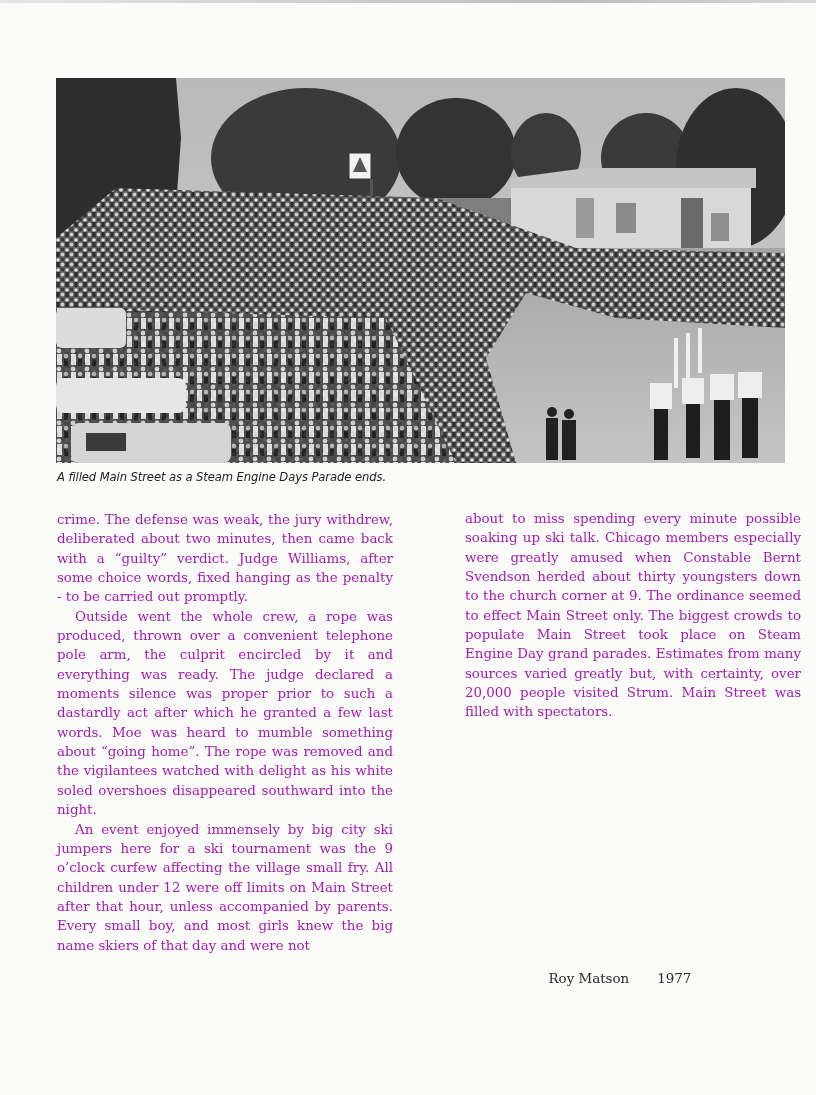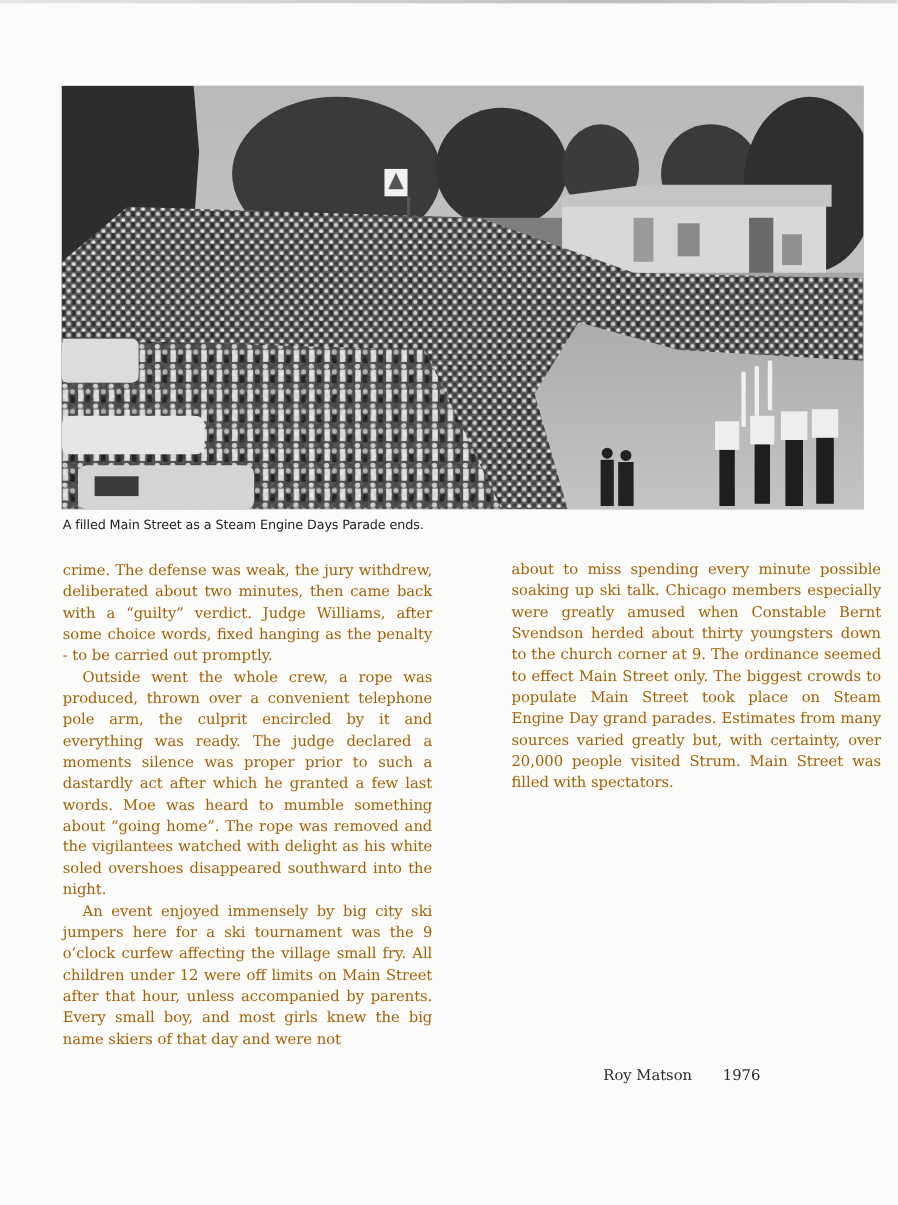--- a/index.html
+++ b/index.html
@@ -11,26 +11,26 @@
   }
   .topedge { position:absolute; left:0; top:0; width:816px; height:3px;
     background:linear-gradient(90deg,#e6e6e6,#cfcfcf 40%,#bdbdbd 70%,#d8d8d8); }
   .photo {
     position:absolute; left:56px; top:78px; width:729px; height:385px;
     overflow:hidden; background:#8d8d8d;
   }
   .photo svg { display:block; }
   .caption {
     position:absolute; left:57px; top:470px; width:400px;
-    font-family:"DejaVu Sans", sans-serif; 
+    font-family:"DejaVu Sans", sans-serif; font-style:italic;
     font-size:11.6px; color:#222; letter-spacing:-0.1px;
   }
   .col {
     position:absolute; width:336px;
-    font-size:13.4px; line-height:19.35px; color:#a16207;
+    font-size:13.4px; line-height:19.35px; color:#a21caf;
     text-align:justify;
   }
   .col p { margin:0; text-indent:0; }
   .col p.ind { text-indent:18px; }
   .col1 { left:57px; top:510px; }
   .col2 { left:465px; top:509px; }
   .signature {
     position:absolute; left:540px; top:956px;
     font-size:13.4px; color:#2b2b2b; white-space:pre;
   }
@@ -133,14 +133,14 @@
   <p>crime. The defense was weak, the jury withdrew, deliberated about two minutes, then came back with a “guilty” verdict. Judge Williams, after some choice words, fixed hanging as the penalty - to be carried out promptly.</p>
   <p class="ind">Outside went the whole crew, a rope was produced, thrown over a convenient telephone pole arm, the culprit encircled by it and everything was ready. The judge declared a moments silence was proper prior to such a dastardly act after which he granted a few last words. Moe was heard to mumble something about “going home”. The rope was removed and the vigilantees watched with delight as his white soled overshoes disappeared southward into the night.</p>
   <p class="ind">An event enjoyed immensely by big city ski jumpers here for a ski tournament was the 9 o’clock curfew affecting the village small fry. All children under 12 were off limits on Main Street after that hour, unless accompanied by parents. Every small boy, and most girls knew the big name skiers of that day and were not</p>
 </div>
 
 <div class="col col2">
   <p>about to miss spending every minute possible soaking up ski talk. Chicago members especially were greatly amused when Constable Bernt Svendson herded about thirty youngsters down to the church corner at 9. The ordinance seemed to effect Main Street only. The biggest crowds to populate Main Street took place on Steam Engine Day grand parades. Estimates from many sources varied greatly but, with certainty, over 20,000 people visited Strum. Main Street was filled with spectators.</p>
 </div>
 
 <div class="signature">
-  <span>Roy Matson</span><span class="year">1976</span>
+  <span>Roy Matson</span><span class="year">1977</span>
 </div>
 
 </body></html>

